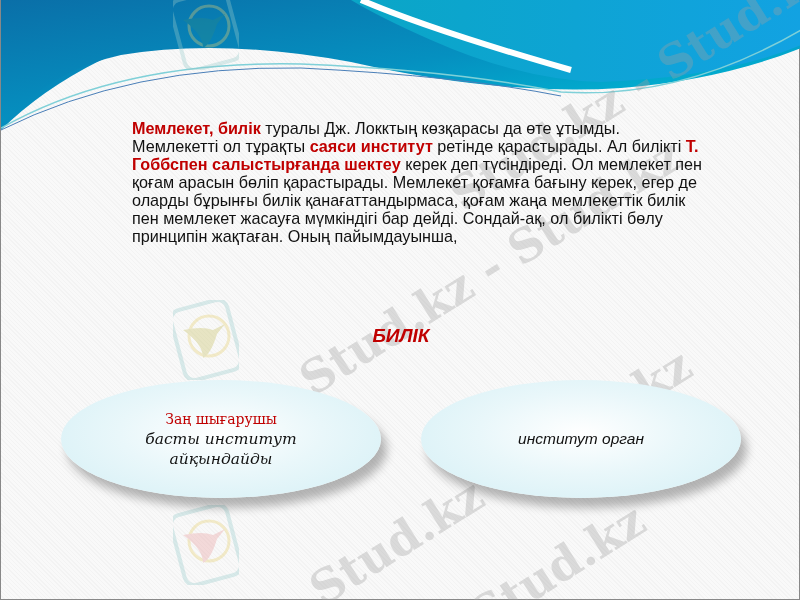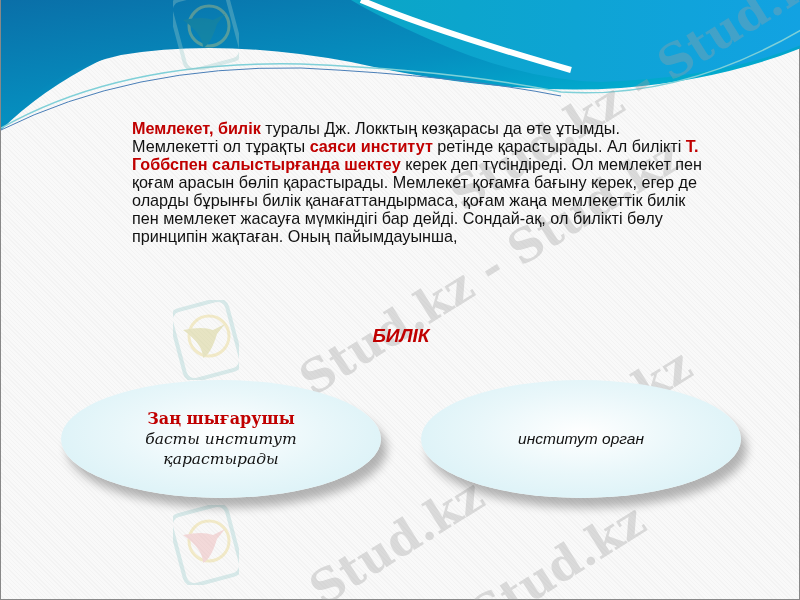--- a/index.html
+++ b/index.html
@@ -31,21 +31,21 @@
     color: #c00000; font-weight: bold; font-style: italic; font-size: 19px;
   }
   .ellipse {
     position: absolute; width: 320px; height: 118px; border-radius: 50%;
     background: radial-gradient(ellipse at 50% 45%, #ffffff 0%, #e9f7fa 45%, #d3eff5 100%);
     box-shadow: 6px 10px 10px rgba(0,0,0,0.28);
     text-align: center; display: flex; flex-direction: column; justify-content: center;
   }
   .ell-left { left: 60px; top: 380px; font-family: "DejaVu Serif", serif; }
   .ell-right { left: 420px; top: 380px; font-family: "Liberation Sans", sans-serif; }
-  .ell-head { color: #c00000; font-weight: bold; font-size: 16px; line-height: 20px; }
+  .ell-head { color: #c00000; font-weight: normal; font-size: 14px; line-height: 20px; }
   .ell-body { font-style: italic; color: #111; font-size: 15.5px; line-height: 20px; }
 </style>
 </head>
 <body>
 
 <div class="slide">
 
   <svg class="header-wave" viewBox="0 0 800 140" preserveAspectRatio="none">
     <defs>
       <linearGradient id="g1" x1="0" y1="0" x2="1" y2="1">
@@ -89,20 +89,20 @@
 
   <div class="body-text">
     <span class="hl">Мемлекет, билік</span><span> туралы Дж. Локктың көзқарасы да өте ұтымды. Мемлекетті ол тұрақты </span><span class="hl">саяси институт</span><span> ретінде қарастырады. Ал билікті </span><span class="hl">Т. Гоббспен салыстырғанда шектеу</span><span> керек деп түсіндіреді. Ол мемлекет пен қоғам арасын бөліп қарастырады. Мемлекет қоғамға бағыну керек, егер де оларды бұрынғы билік қанағаттандырмаса, қоғам жаңа мемлекеттік билік пен мемлекет жасауға мүмкіндігі бар дейді. Сондай-ақ, ол билікті бөлу принципін жақтаған. Оның пайымдауынша,</span>
   </div>
 
   <div class="title">БИЛІК</div>
 
   <div class="ellipse ell-left">
     <div class="ell-head">Заң шығарушы</div>
     <div class="ell-body">басты институт</div>
-    <div class="ell-body">қарастырады</div>
+    <div class="ell-body">айқындайды</div>
   </div>
 
   <div class="ellipse ell-right">
     <div class="ell-body">институт орган</div>
   </div>
 
 </div>
 
 </body></html>

